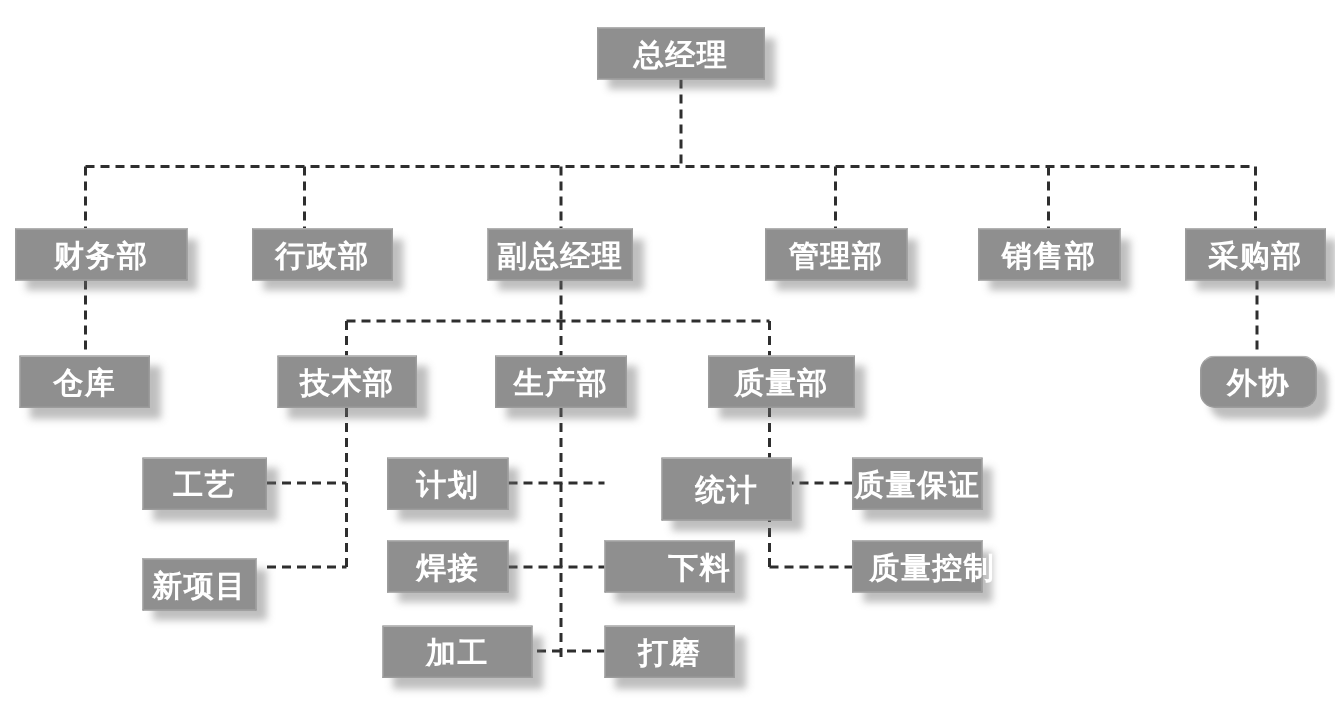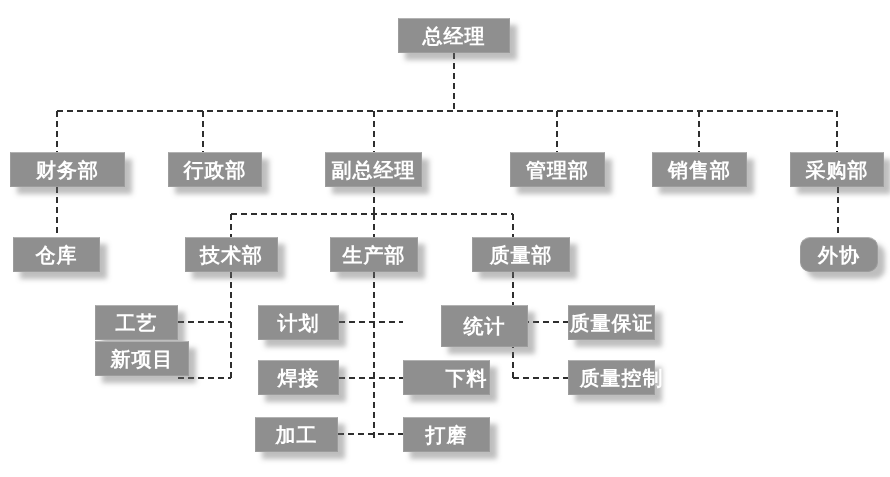--- a/index.html
+++ b/index.html
@@ -130,32 +130,32 @@
       </div>
       <div class="node" style="left: 258px; top: 305px; width: 81px; height: 35px;">
         <span class="node-label">计划</span>
       </div>
       <div class="node" style="left: 424px; top: 305px; width: 87px; height: 42px; margin-left: 17px;">
         <span class="node-label">统计</span>
       </div>
       <div class="node" style="left: 568px; top: 305px; width: 87px; height: 35px;">
         <span class="node-label">质量保证</span>
       </div>
-      <div class="node" style="left: 95px; top: 341px; width: 94px; height: 35px;">
+      <div class="node" style="left: 95px; top: 372px; width: 76px; height: 35px;">
         <span class="node-label">新项目</span>
       </div>
       <div class="node" style="left: 258px; top: 360px; width: 81px; height: 35px;">
         <span class="node-label">焊接</span>
       </div>
       <div class="node" style="left: 403px; top: 360px; width: 87px; height: 35px; padding-left: 40px;">
         <span class="node-label">下料</span>
       </div>
       <div class="node" style="left: 568px; top: 360px; width: 87px; height: 35px; padding-left: 20px;">
         <span class="node-label">质量控制</span>
       </div>
-      <div class="node" style="left: 255px; top: 417px; width: 83px; height: 35px;">
+      <div class="node" style="left: 255px; top: 417px; width: 100px; height: 35px;">
         <span class="node-label">加工</span>
       </div>
       <div class="node" style="left: 403px; top: 417px; width: 87px; height: 35px;">
         <span class="node-label">打磨</span>
       </div>
     </div>
 </div>
 
 </body></html>

